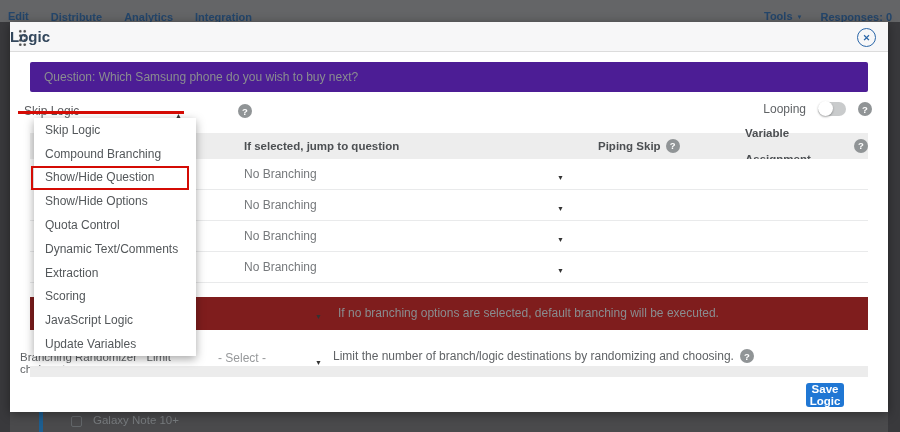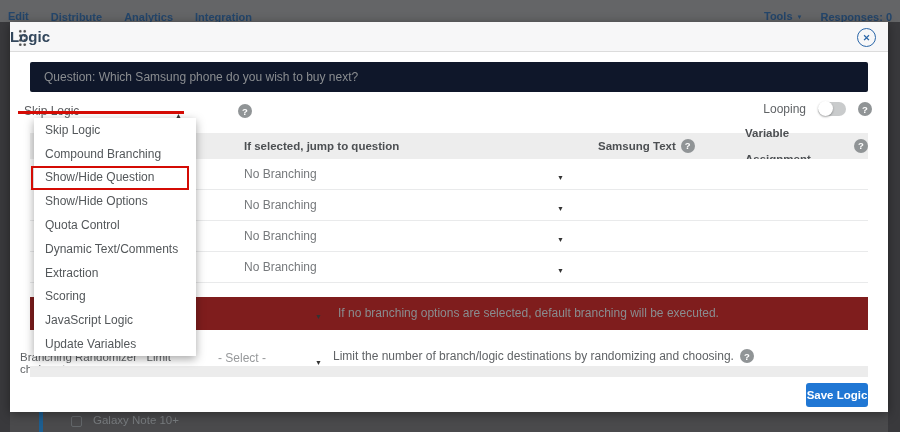--- a/index.html
+++ b/index.html
@@ -35,21 +35,21 @@
   .modal-title { position:absolute; left:0; right:0; top:0; text-align:left; line-height:30px;
                  font-size:15px; font-weight:700; color:#33475c; }
   .drag-handle { position:absolute; left:8px; top:7px; width:9px; height:17px;
                  background:radial-gradient(circle, #4a4a4a 1.1px, transparent 1.4px);
                  background-size:4.5px 4.5px; cursor:grab; }
   .close-btn { position:absolute; right:12px; top:6px; width:19px; height:19px; border:1px solid #2a66a8;
                border-radius:50%; color:#2a66a8; display:flex; align-items:center; justify-content:center;
                cursor:pointer; }
   .close-btn::before { content:"✕"; font-size:9px; font-weight:700; }
 
-  .question-bar { position:absolute; left:20px; top:40px; width:838px; height:30px; background:#0f172a;
+  .question-bar { position:absolute; left:20px; top:40px; width:838px; height:30px; background:#4c1d95;
                   border-radius:2px; font-size:12px; color:#8a8d90; line-height:30px; padding-left:14px; }
 
   
   .logic-select { position:absolute; left:8px; top:78px; width:168px; height:22px; cursor:pointer; }
   .logic-select .value { font-size:12px; color:#5b5e61; line-height:22px; padding-left:6px; }
   .caret-up::after { content:"▲"; font-size:7px; color:#333; }
   .logic-select .caret { position:absolute; right:4px; top:4px; }
   .annot-underline { position:absolute; left:18px; top:111px; width:166px; height:3px; background:#d40b04; z-index:35; }
 
   .help-badge { display:inline-flex; width:14px; height:14px; border-radius:50%; background:#909496;
@@ -81,21 +81,21 @@
   .default-band .note { position:absolute; left:308px; line-height:33px; font-size:12px; color:#8a8d90; }
 
   
   .rand-label { position:absolute; left:10px; top:329px; font-size:11.5px; color:#606366; width:190px; }
   .rand-select { position:absolute; left:208px; top:329px; font-size:12px; color:#97999b; cursor:pointer; }
   .rand-caret { position:absolute; left:305px; top:329px; cursor:pointer; }
   .rand-note { position:absolute; left:323px; top:327px; font-size:12px; color:#606366;
                display:flex; align-items:center; gap:6px; }
   .divider-strip { position:absolute; left:20px; top:344px; width:838px; height:11px; background:#ececec; }
 
-  .save-btn { position:absolute; left:796px; top:361px; width:62px; height:24px; background:#2077d4;
+  .save-btn { position:absolute; left:796px; top:361px; width:38px; height:24px; background:#2077d4;
               border:none; border-radius:3px; color:#fff; font-size:11.5px; font-weight:600;
               font-family:"Liberation Sans", sans-serif; cursor:pointer; }
 
   
   .menu { position:absolute; left:34px; top:118px; width:162px; height:238px; background:#fff; z-index:30;
           box-shadow:0 3px 9px rgba(0,0,0,.35); display:flex; flex-direction:column; }
   .menu-item { flex:1 1 0; display:flex; align-items:center; padding-left:11px; font-size:12px;
                color:#53575a; cursor:pointer; }
   .annot-box { position:absolute; left:31px; top:166px; width:158px; height:24px;
                border:2px solid #d40b04; z-index:40; }
@@ -141,21 +141,21 @@
 
     <div class="looping-group">
       <span class="looping-label">Looping</span>
       <span class="toggle"></span>
       <span class="help-badge"></span>
     </div>
 
     <div class="table-head">
       <span class="th th-jump">If selected, jump to question</span>
       <span class="th th-piping">
-        <span>Samsung Text</span>
+        <span>Piping Skip</span>
         <span class="help-badge"></span>
       </span>
       <span class="th th-variable">
         <span>Variable Assignment</span>
         <span class="help-badge"></span>
       </span>
     </div>
 
     <div class="rows">
       <div class="row">

